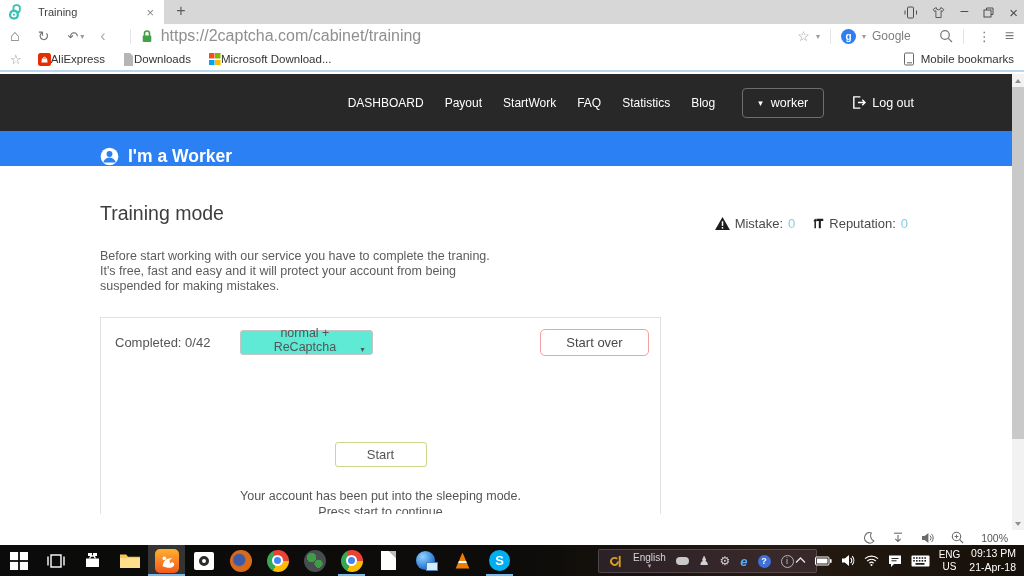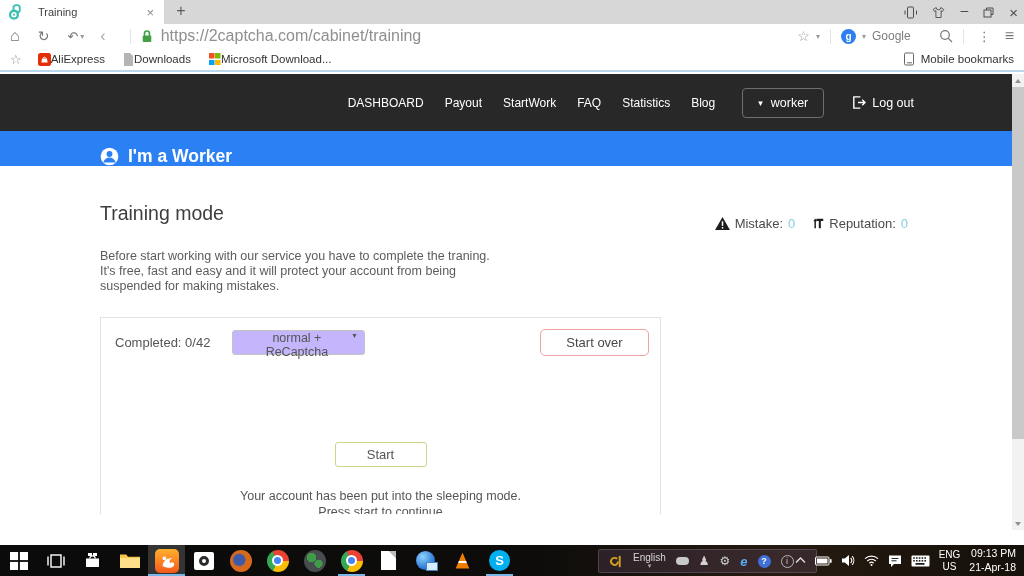--- a/index.html
+++ b/index.html
@@ -75,22 +75,22 @@
   .stat { display:flex; align-items:center; gap:5px; }
   .stat-label { font-size:13px; color:#4a4a4a; }
   .stat-value { font-size:13px; color:#87cde0; }
   .intro { position:absolute; left:100px; top:83px; width:398px; font-size:12.5px;
            line-height:15.2px; color:#5c5c5c; }
 
   .card { position:absolute; left:100px; top:151px; width:561px; height:400px;
           border:1px solid #e2e2e2; background:#fff; }
   .cardrow { position:absolute; left:14px; right:11px; top:11px; display:flex; align-items:center; }
   .completed { font-size:13px; color:#555; }
-  .modeselect { margin-left:22px; width:133px; height:25px; border:1px solid #c4c4c4; border-radius:3px;
-                background:#c4b5fd; display:flex; align-items:flex-start; padding:0 8px; }
+  .modeselect { margin-left:30px; width:133px; height:25px; border:1px solid #c4c4c4; border-radius:3px;
+                background:#5eead4; display:flex; align-items:flex-end; padding:0 8px; }
   .modeselect .sel-text { font-size:12.5px; color:#555; flex:1; text-align:center; }
   .modeselect .caret { font-size:8px; color:#555; }
   .startover { margin-left:auto; width:109px; height:27px; border:1px solid #f0a1a1; border-radius:5px;
                background:#fff; font-size:13px; color:#484848; display:flex; align-items:center; justify-content:center; }
   .startbtn { position:absolute; top:124px; left:50%; transform:translateX(-50%); width:92px; height:25px;
               border:1px solid #c9d78b; border-radius:3px; background:#fff; font-size:13px; color:#555;
               display:flex; align-items:center; justify-content:center; }
   .sleep1 { position:absolute; top:171px; left:0; right:0; text-align:center; font-size:12.5px; color:#555; }
   .sleep2 { position:absolute; top:187px; left:0; right:0; text-align:center; font-size:12.5px; color:#555; }
 
@@ -342,20 +342,47 @@
   <div class="scrollbar">
     <div class="sb-up">
         <span class="sb-tri-up"></span>
       </div>
     <div class="sb-thumb"></div>
     <div class="sb-down">
         <span class="sb-tri-down"></span>
       </div>
   </div>
 
+  <div class="statusbar">
+    <span class="st-ic">
+        <svg width="12" height="12" viewBox="0 0 13 13">
+          <path d="M9 1A5.6 5.6 0 1 0 11.8 9.7 6.3 6.3 0 0 1 9 1Z" fill="none" stroke="#6b6b6b" stroke-width="1.1"></path>
+        </svg>
+      </span>
+    <span class="st-ic">
+        <svg width="12" height="12" viewBox="0 0 12 12">
+          <path d="M2 1.2h8" stroke="#6b6b6b" stroke-width="1.1"></path>
+          <path d="M6 3v6.5M3.3 6.8 6 9.5l2.7-2.7" fill="none" stroke="#6b6b6b" stroke-width="1.1"></path>
+        </svg>
+      </span>
+    <span class="st-ic">
+        <svg width="13" height="12" viewBox="0 0 13 12">
+          <path d="M1 4v4h2.6L7.4 11V1L3.6 4Z" fill="#6b6b6b"></path>
+          <path d="M9 3.5a3.5 3.5 0 0 1 0 5M10.6 2a5.8 5.8 0 0 1 0 8" fill="none" stroke="#6b6b6b"></path>
+        </svg>
+      </span>
+    <span class="st-ic">
+        <svg width="13" height="13" viewBox="0 0 13 13">
+          <circle cx="5.5" cy="5.5" r="4.2" fill="none" stroke="#6b6b6b" stroke-width="1.1"></circle>
+          <path d="M8.7 8.7 12 12" stroke="#6b6b6b" stroke-width="1.1"></path>
+          <path d="M3.6 5.5h3.8M5.5 3.6v3.8" stroke="#6b6b6b"></path>
+        </svg>
+      </span>
+    <span class="zoom-level">100%</span>
+  </div>
 
   <div class="taskbar">
     <div class="tb-left">
       <div class="tcell">
         <svg class="ticon" width="18" height="18" viewBox="0 0 20 20">
             <rect x="0" y="0" width="9" height="9" fill="#fff"></rect>
             <rect x="11" y="0" width="9" height="9" fill="#fff"></rect>
             <rect x="0" y="11" width="9" height="9" fill="#fff"></rect>
             <rect x="11" y="11" width="9" height="9" fill="#fff"></rect>
           </svg>

